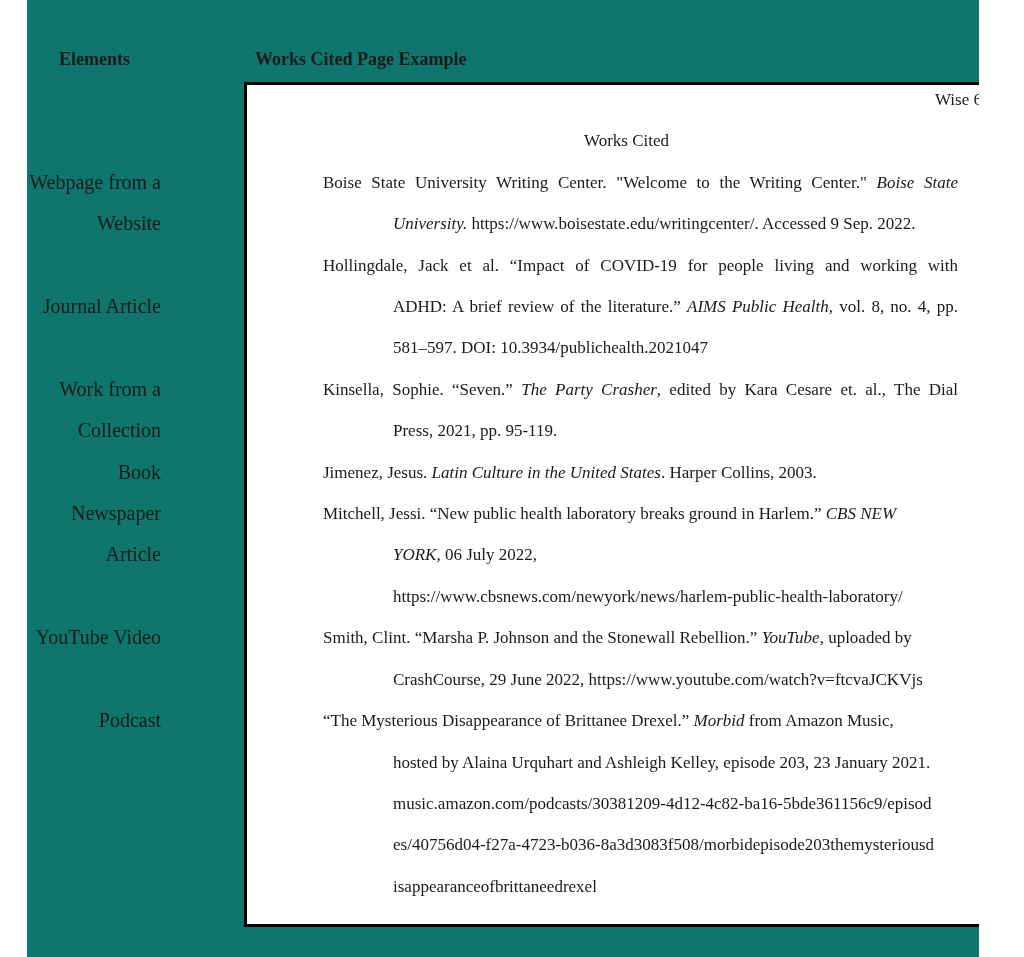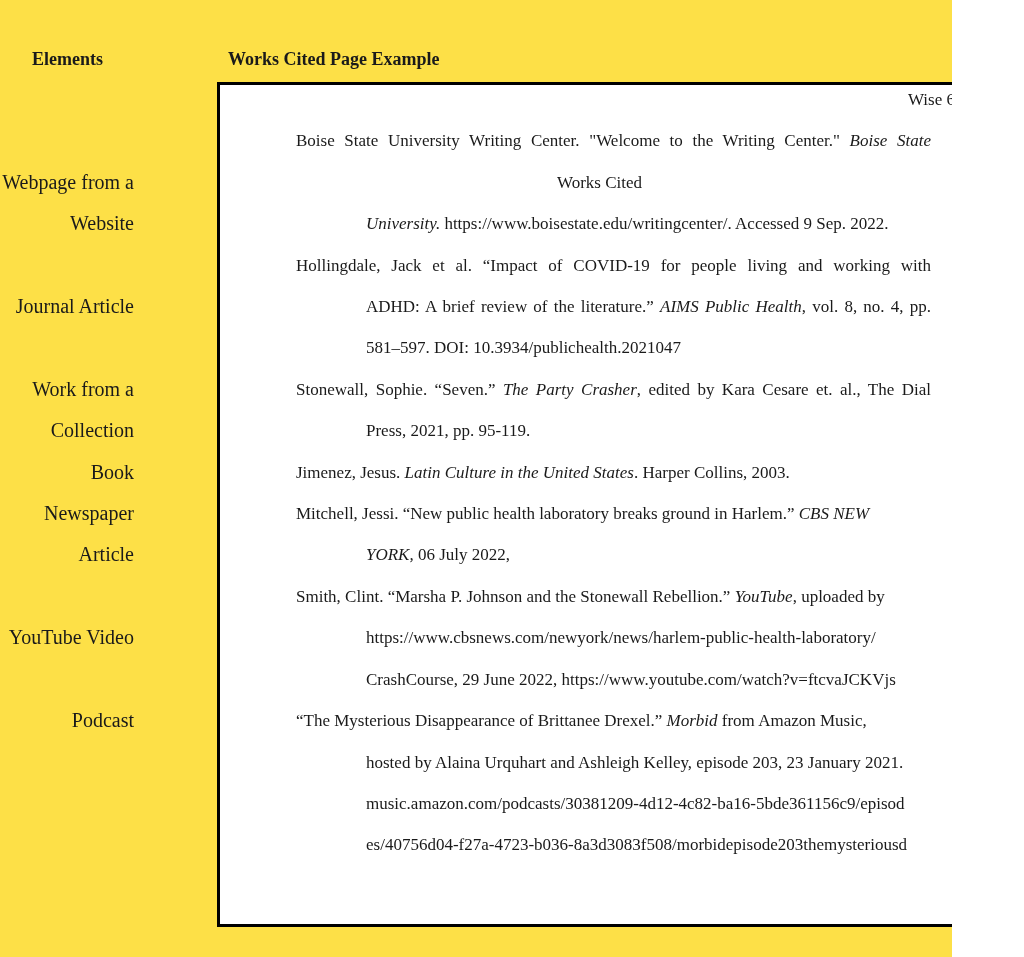--- a/index.html
+++ b/index.html
@@ -1,23 +1,24 @@
 <!DOCTYPE html>
 <html><head>
 <meta charset="utf-8">
 <style>
   html,body{margin:0;padding:0;background:#ffffff;}
   .canvas{
     position:relative;
     width:952px;
     height:957px;
-    background:#fde047;
+    background:#0f766e;
     font-family:"Liberation Serif","DejaVu Serif",serif;
     color:#1a1a1a;
     overflow:hidden;
+    margin-left:27px;
   }
   .colhead{
     position:absolute;
     top:47px;
     font-weight:bold;
     font-size:18px;
     line-height:24px;
     white-space:nowrap;
   }
   #h-elements{right:849px;}
@@ -78,34 +79,35 @@
       <div class="elabel" style="top: 451.6px;">Book</div>
       <div class="elabel" style="top: 493px; text-align: center;">Newspaper</div>
       <div class="elabel" style="top: 534.4px;">Article</div>
       <div class="elabel" style="top: 617.2px;">YouTube Video</div>
       <div class="elabel" style="top: 700px;">Podcast</div>
     </div>
 
   <div class="doc-box">
     <div class="doc-content" id="doc-content">
       <div class="line runhead">Wise 6</div>
-      <div class="line j"><span>Boise State University Writing Center. "Welcome to the Writing Center." </span><span class="em">Boise State</span></div>
-    <div class="line doc-title-line">Works Cited</div>
+      <div class="line doc-title-line">Works Cited</div>
+    <div class="line j"><span>Boise State University Writing Center. "Welcome to the Writing Center." </span><span class="em">Boise State</span></div>
         <div class="line ind"><span class="em">University.</span><span> https://www.boisestate.edu/writingcenter/. Accessed 9 Sep. 2022.</span></div>
         <div class="line j"><span>Hollingdale, Jack et al. “Impact of COVID-19 for people living and working with</span></div>
         <div class="line ind j"><span>ADHD: A brief review of the literature.” </span><span class="em">AIMS Public Health</span><span>, vol. 8, no. 4, pp.</span></div>
         <div class="line ind"><span>581–597. DOI: 10.3934/publichealth.2021047</span></div>
-        <div class="line j"><span>Stonewall, Sophie. “Seven.” </span><span class="em">The Party Crasher</span><span>, edited by Kara Cesare et. al., The Dial</span></div>
+        <div class="line j"><span>Kinsella, Sophie. “Seven.” </span><span class="em">The Party Crasher</span><span>, edited by Kara Cesare et. al., The Dial</span></div>
         <div class="line ind"><span>Press, 2021, pp. 95-119.</span></div>
         <div class="line"><span>Jimenez, Jesus. </span><span class="em">Latin Culture in the United States</span><span>. Harper Collins, 2003.</span></div>
         <div class="line"><span>Mitchell, Jessi. “New public health laboratory breaks ground in Harlem.” </span><span class="em">CBS NEW</span></div>
         <div class="line ind"><span class="em">YORK,</span><span> 06 July 2022,</span></div>
+        <div class="line ind"><span>https://www.cbsnews.com/newyork/news/harlem-public-health-laboratory/</span></div>
         <div class="line"><span>Smith, Clint. “Marsha P. Johnson and the Stonewall Rebellion.” </span><span class="em">YouTube</span><span>, uploaded by</span></div>
-        <div class="line ind"><span>https://www.cbsnews.com/newyork/news/harlem-public-health-laboratory/</span></div>
         <div class="line ind"><span>CrashCourse, 29 June 2022, https://www.youtube.com/watch?v=ftcvaJCKVjs</span></div>
         <div class="line"><span>“The Mysterious Disappearance of Brittanee Drexel.” </span><span class="em">Morbid</span><span> from Amazon Music,</span></div>
         <div class="line ind"><span>hosted by Alaina Urquhart and Ashleigh Kelley, episode 203, 23 January 2021.</span></div>
         <div class="line ind"><span>music.amazon.com/podcasts/30381209-4d12-4c82-ba16-5bde361156c9/episod</span></div>
         <div class="line ind"><span>es/40756d04-f27a-4723-b036-8a3d3083f508/morbidepisode203themysteriousd</span></div>
+        <div class="line ind"><span>isappearanceofbrittaneedrexel</span></div>
       </div>
   </div>
 
 </div>
 
 </body></html>

